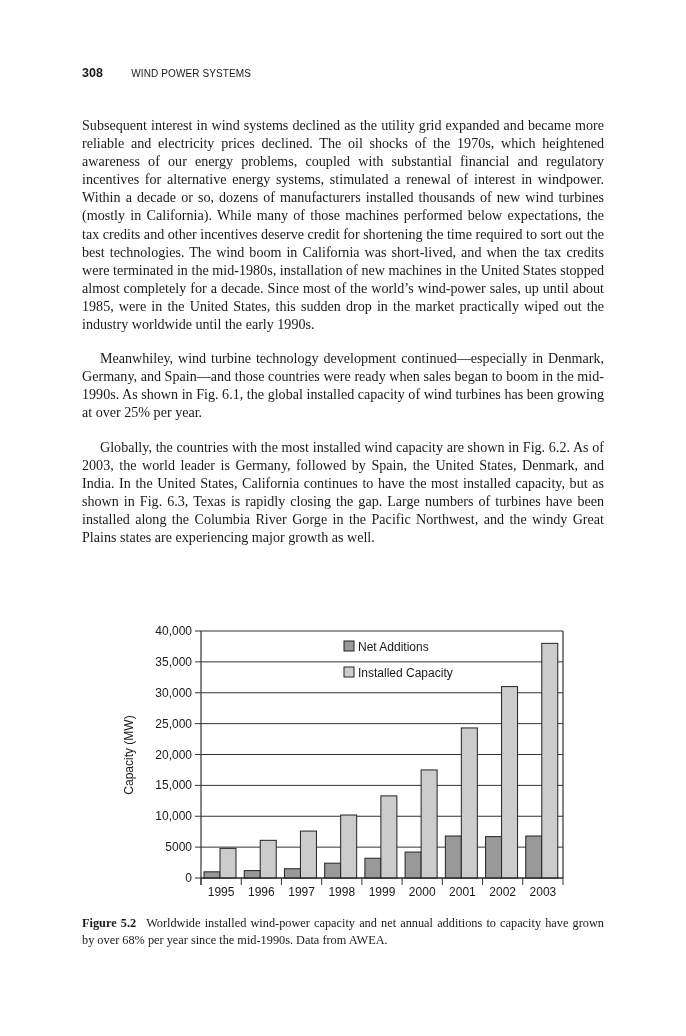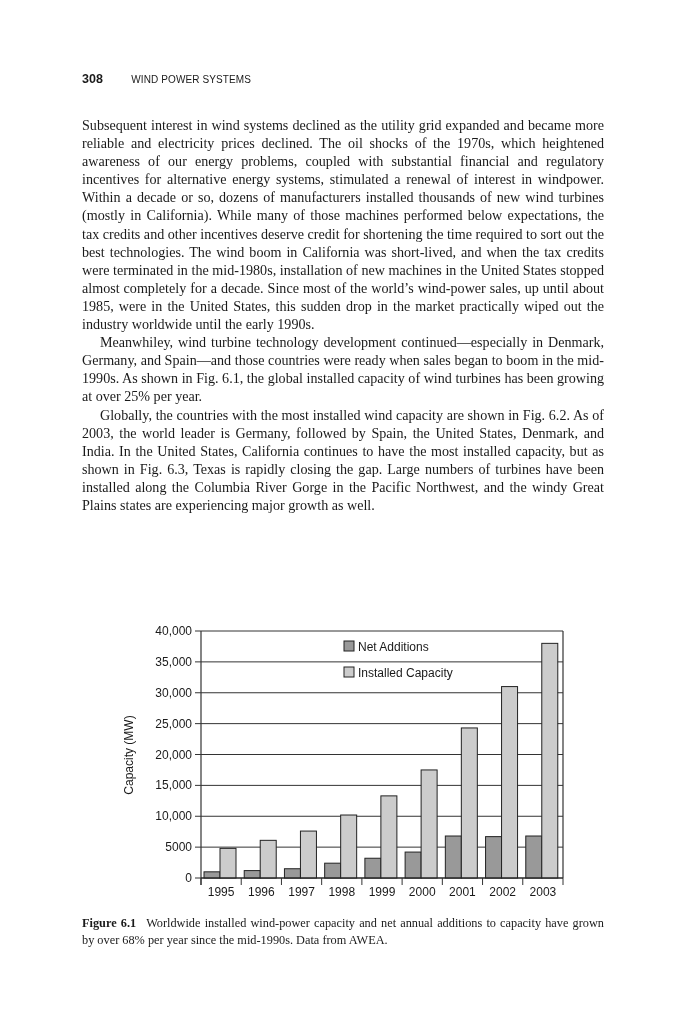--- a/index.html
+++ b/index.html
@@ -1,22 +1,22 @@
 <!DOCTYPE html>
 <html><head>
 <meta charset="utf-8">
 <style>
   html, body { margin: 0; padding: 0; background: #ffffff; }
   body { width: 686px; height: 1036px; position: relative; overflow: hidden; color: #1a1a1a; }
-  .header { position: absolute; left: 82px; top: 69px; font-family: "Liberation Sans", sans-serif; }
+  .header { position: absolute; left: 82px; top: 63px; font-family: "Liberation Sans", sans-serif; }
   .page-num { font-weight: bold; font-size: 12.5px; }
   .running-title { font-size: 10px; margin-left: 24px; letter-spacing: 0.1px; }
   .body-text { position: absolute; left: 82px; top: 116px; width: 522px; font-family: "Liberation Serif", serif; font-size: 14.1px; line-height: 18.1px; text-align: justify; }
   .body-text p { margin: 0; }
-  .body-text p.indent { text-indent: 18px; }
+  .body-text p.indent { text-indent: 18px; margin-top: 16px; }
   #chart { position: absolute; left: 0; top: 0; }
   .caption { position: absolute; left: 82px; top: 915px; width: 522px; font-family: "Liberation Serif", serif; font-size: 12.3px; line-height: 17px; text-align: justify; }
   .caption .fig-label { font-weight: bold; margin-right: 10px; }
   svg text { font-family: "Liberation Sans", sans-serif; fill: #1a1a1a; }
 </style>
 </head>
 <body>
 
 <div class="header">
   <span class="page-num">308</span>
@@ -106,14 +106,14 @@
   <text id="ylabel" transform="translate(133,755) rotate(-90)" text-anchor="middle" font-size="12">Capacity (MW)</text>
   <g id="legend">
     <rect x="344" y="641" width="10" height="10" stroke="#222" stroke-width="1" fill="#999999"></rect>
     <text x="358" y="651" font-size="12">Net Additions</text>
     <rect x="344" y="667" width="10" height="10" stroke="#222" stroke-width="1" fill="#cccccc"></rect>
     <text x="358" y="677" font-size="12">Installed Capacity</text>
   </g>
 </svg>
 
 <div class="caption">
-  <span class="fig-label">Figure 6.1</span><span>Worldwide installed wind-power capacity and net annual additions to capacity have grown by over 68% per year since the mid-1990s. Data from AWEA.</span>
+  <span class="fig-label">Figure 5.2</span><span>Worldwide installed wind-power capacity and net annual additions to capacity have grown by over 68% per year since the mid-1990s. Data from AWEA.</span>
 </div>
 
 </body></html>

